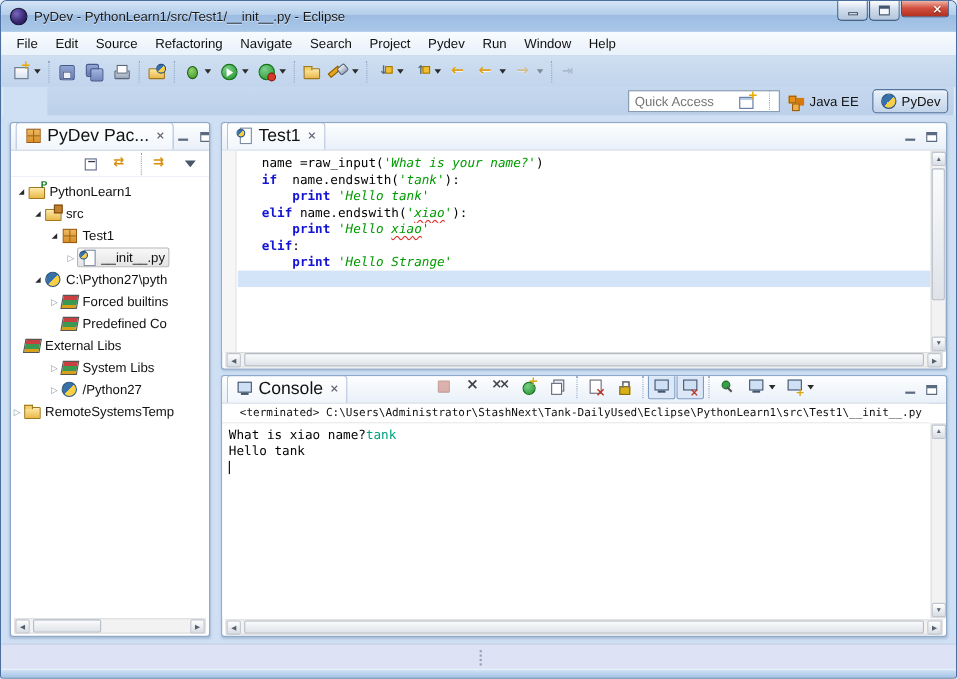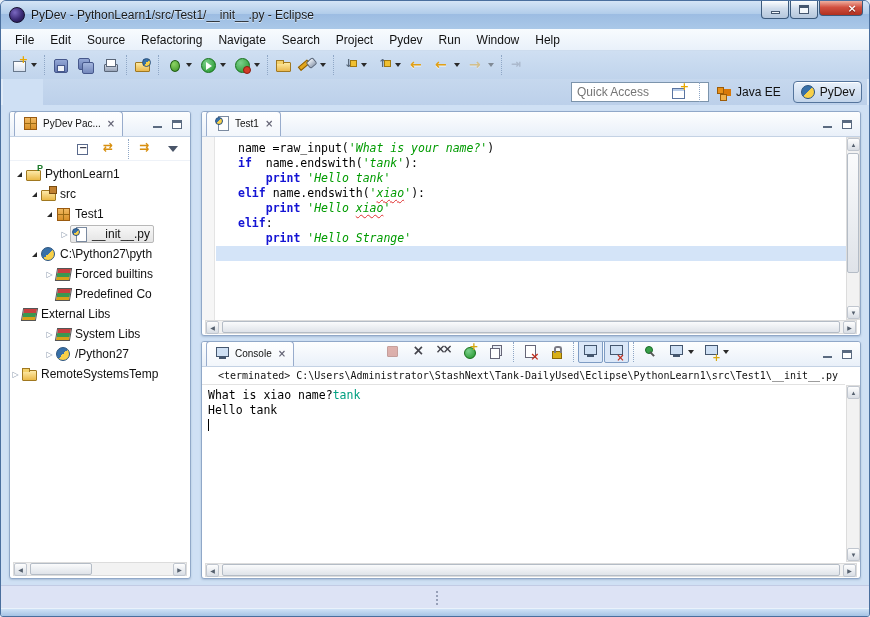--- a/index.html
+++ b/index.html
@@ -95,21 +95,21 @@
   .pbtn-persp.active{background:linear-gradient(#e9f1fb,#c2d4ea);border-color:#54749c;box-shadow:inset 0 1px 0 #fff;}
   
   .bodyarea{position:absolute;left:0;top:104px;width:870px;height:480px;background:#cfe0f4;}
   .panel{position:absolute;background:#fff;border:1px solid #90a8c8;border-radius:3px;box-shadow:0 1px 2px rgba(60,90,130,.25);overflow:hidden;}
   .p-explorer{left:8px;top:6px;width:182px;height:468px;}
   .p-editor{left:200px;top:6px;width:660px;height:225px;}
   .p-console{left:200px;top:236px;width:660px;height:238px;}
   .tabrow{position:relative;height:25px;background:linear-gradient(#fdfefe,#e9f0f9);border-bottom:1px solid #c4d2e4;display:flex;align-items:flex-end;}
   .vtab{display:inline-flex;align-items:center;gap:4px;padding:3px 7px 4px;height:25px;background:linear-gradient(#fff,#f2f6fb);
     border:1px solid #98accc;border-bottom:none;border-radius:4px 4px 0 0;margin-left:4px;}
-  .vtab .lbl{font-size:10px;color:#111;white-space:nowrap;}
+  .vtab .lbl{font-size:16px;color:#111;white-space:nowrap;}
   .tclose{font:bold 10px "DejaVu Sans",sans-serif;color:#667;margin-left:2px;}
   .pb{width:18px;height:16px;display:flex;align-items:center;justify-content:center;}
   .pb-min i{width:9px;height:2px;border:1px solid #5a6a80;background:#eef2f8;margin-top:5px;display:block;}
   .pb-max i{width:10px;height:9px;border:1px solid #5a6a80;border-top:3px solid #5a6a80;background:#fff;display:block;}
   .paneminmax{margin-left:auto;display:flex;align-items:center;padding:0 4px 4px 0;gap:2px;}
   
   .viewbar{height:24px;display:flex;align-items:center;justify-content:flex-end;gap:2px;padding:0 4px;border-bottom:1px solid #eef2f8;}
   .tree{position:absolute;left:0;top:50px;right:0;bottom:16px;overflow:hidden;padding-top:2px;}
   .trow{display:flex;align-items:center;height:20px;white-space:nowrap;font-size:12px;color:#111;}
   .tar{width:11px;flex:none;display:flex;align-items:center;justify-content:center;}

